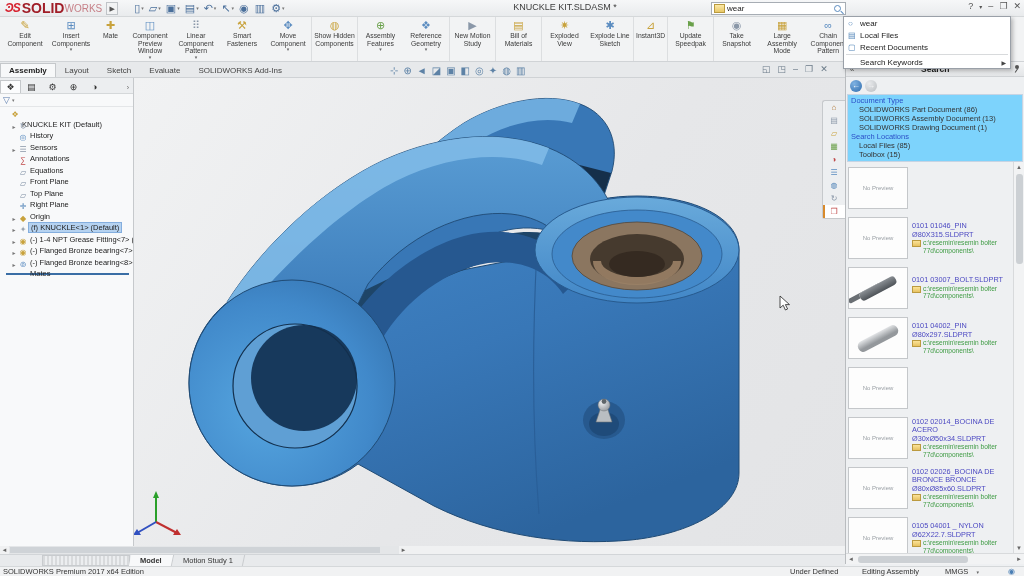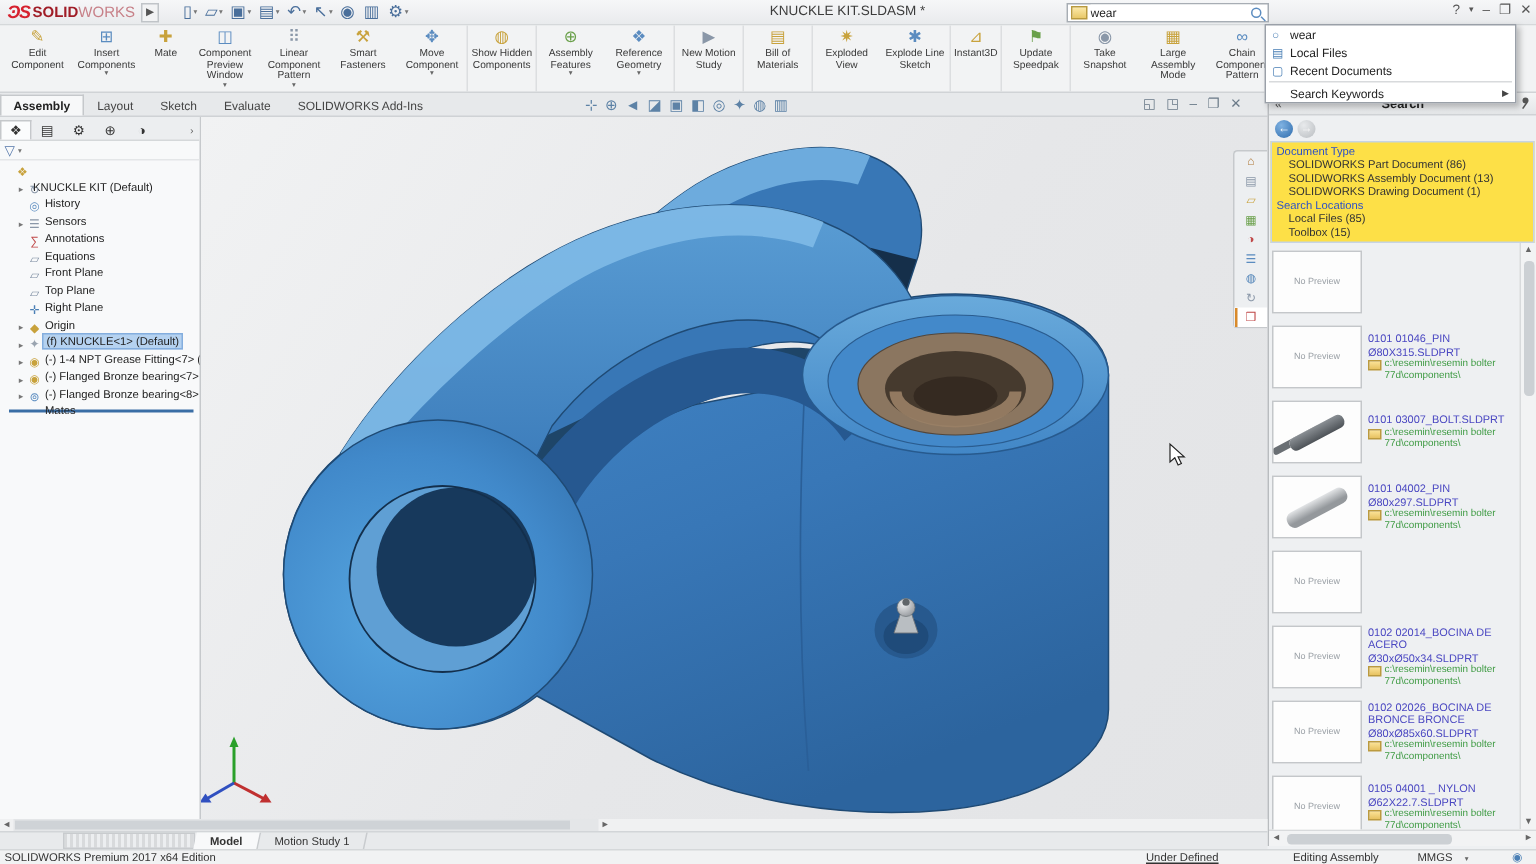--- a/index.html
+++ b/index.html
@@ -4,21 +4,21 @@
 <style>
   * { margin:0; padding:0; box-sizing:border-box; }
   html,body { width:1024px; height:576px; overflow:hidden; }
   body { font-family:"Liberation Sans", sans-serif; font-size:9px; color:#333; background:#eef0f2; position:relative; }
   .abs { position:absolute; }
 
   
   #titlebar { left:0; top:0; width:1024px; height:17px; background:linear-gradient(#f6f7f8,#e9ebed); border-bottom:1px solid #d5d8da; display:flex; align-items:center; }
   .logo { display:flex; align-items:center; margin-left:5px; white-space:nowrap; }
   .logo .ds { color:#d6212e; font-weight:bold; font-style:italic; font-size:12px; letter-spacing:-1px; }
-  .logo .solid { color:#a01d27; font-weight:bold; font-size:10px; margin-left:2px; }
+  .logo .solid { color:#a01d27; font-weight:bold; font-size:14px; margin-left:2px; }
   .logo .works { color:#c78088; font-weight:normal; font-size:10px; }
   .menu-expand { width:12px; height:13px; border:1px solid #c0c4c8; background:#f2f3f4; margin-left:4px; font-size:7px; color:#555; text-align:center; line-height:11px; }
   .qat { display:flex; align-items:center; margin-left:14px; gap:1px; }
   .qat-btn { display:flex; align-items:center; height:15px; padding:0 2px; color:#4a6f9b; font-size:11px; line-height:15px; }
   .qat-arrow { font-size:5px; color:#777; margin-left:1px; }
   #doc-title { left:420px; top:2px; width:290px; text-align:center; color:#3c3c3c; font-size:9px; }
   #search-box { right:178px; top:2px; width:135px; height:13px; background:#fff; border:1px solid #a7adb4; display:flex; align-items:center; }
   #search-box .sb-icon { width:11px; height:9px; margin:0 2px; background:linear-gradient(#fce9a8,#e8c868); border:1px solid #b99a3e; }
   #search-box input { border:none; outline:none; flex:1; font-size:8px; height:11px; font-family:"Liberation Sans",sans-serif; color:#222; min-width:10px; }
   .mag { width:7px; height:7px; border:1.4px solid #5b8cc0; border-radius:50%; position:relative; margin-right:4px; }
@@ -73,21 +73,21 @@
   #rp-header { height:15px; display:flex; align-items:center; background:linear-gradient(#f4f5f6,#e4e6e8); border-bottom:1px solid #cfd2d5; }
   #rp-header .coll { font-size:8px; color:#555; padding:0 4px; }
   #rp-header .rp-title { flex:1; text-align:center; font-weight:bold; font-size:8.5px; color:#222; }
   .pin { width:8px; height:8px; position:relative; margin-right:4px; }
   .pin::before { content:""; position:absolute; width:4px; height:4px; background:#555; border-radius:50%; left:3px; top:0; }
   .pin::after { content:""; position:absolute; width:1.4px; height:5px; background:#555; left:4px; top:3.4px; transform:rotate(35deg); }
   #rp-nav { height:17px; display:flex; align-items:center; gap:3px; padding-left:4px; }
   .navbtn { width:12px; height:12px; border-radius:50%; color:#fff; font-size:8px; line-height:12px; text-align:center; }
   .navbtn.back { background:radial-gradient(circle at 35% 30%,#7fb2e2,#2f6cad); }
   .navbtn.fwd { background:radial-gradient(circle at 35% 30%,#e8eaec,#b9bdc1); color:#f7f7f7; }
-  #rp-filters { background:#fde047; border:1px solid #c6d4e4; margin:0 1px; padding:1px 3px 2px; }
+  #rp-filters { background:#7dd3fc; border:1px solid #c6d4e4; margin:0 1px; padding:1px 3px 2px; }
   .fline { font-size:7.5px; line-height:9px; color:#333; white-space:nowrap; overflow:hidden; }
   .fline.hd-yes { color:#2b50c8; }
   .fline.ind-1 { padding-left:8px; }
   #rp-results { flex:1; overflow:hidden; padding:2px 12px 0 2px; position:relative; }
   .rrow { display:flex; gap:4px; height:48px; margin-bottom:2px; align-items:center; }
   .rthumb { flex:0 0 60px; height:42px; background:#fdfdfd; border:1px solid #c4c7ca; display:flex; align-items:center; justify-content:center; font-size:6px; color:#9aa0a6; position:relative; overflow:hidden; }
   .rthumb.kind-bolt::after { content:""; position:absolute; width:40px; height:9px; border-radius:4px; background:linear-gradient(#8a8f94,#4e5358); transform:rotate(-28deg); box-shadow:-14px -2px 0 -2px #6a6f74; }
   .rthumb.kind-pin::after { content:""; position:absolute; width:44px; height:11px; border-radius:5px; background:linear-gradient(#e2e4e6,#94989c 70%); transform:rotate(-28deg); }
   .rmeta { flex:1; overflow:hidden; }
   .rname { font-size:7.3px; line-height:8.5px; color:#4b48c2; word-wrap:break-word; }
@@ -117,21 +117,21 @@
   #model-tabs { left:0; top:554px; width:845px; height:12px; background:#e8eaec; border-top:1px solid #d2d5d8; display:flex; align-items:stretch; }
   #model-tabs .splitbox { width:88px; margin-left:42px; background:repeating-linear-gradient(90deg,#d8dadc 0 2px,#eceef0 2px 4px); border:1px solid #c8cbce; }
   .mtab { padding:1px 10px; font-size:7.5px; color:#333; border-right:1px solid #c8cbce; transform:skewX(-12deg); }
   .mtab span { display:inline-block; transform:skewX(12deg); }
   .mtab.act-yes { background:#f8f9fa; font-weight:bold; }
 
   
   #statusbar { left:0; top:566px; width:1024px; height:10px; background:#f1f2f3; border-top:1px solid #d5d8da; display:flex; align-items:center; font-size:7.5px; color:#333; }
   #statusbar .sleft { margin-left:3px; }
   #statusbar .sitem { position:absolute; }
-  #sb-state { left:764px;text-decoration:underline; } #sb-mode { left:862px; } #sb-units { left:945px; }
+  #sb-state { left:790px; } #sb-mode { left:862px; } #sb-units { left:945px; }
   #sb-units .ua { font-size:5px; color:#666; margin-left:6px; }
   #sb-globe { left:1008px; color:#4a7fb5; font-size:8px; }
 </style>
 </head>
 <body>
 
 <div id="titlebar" class="abs">
   <div class="logo">
     <span class="ds">ϿS</span>
     <span class="solid">SOLID</span>

